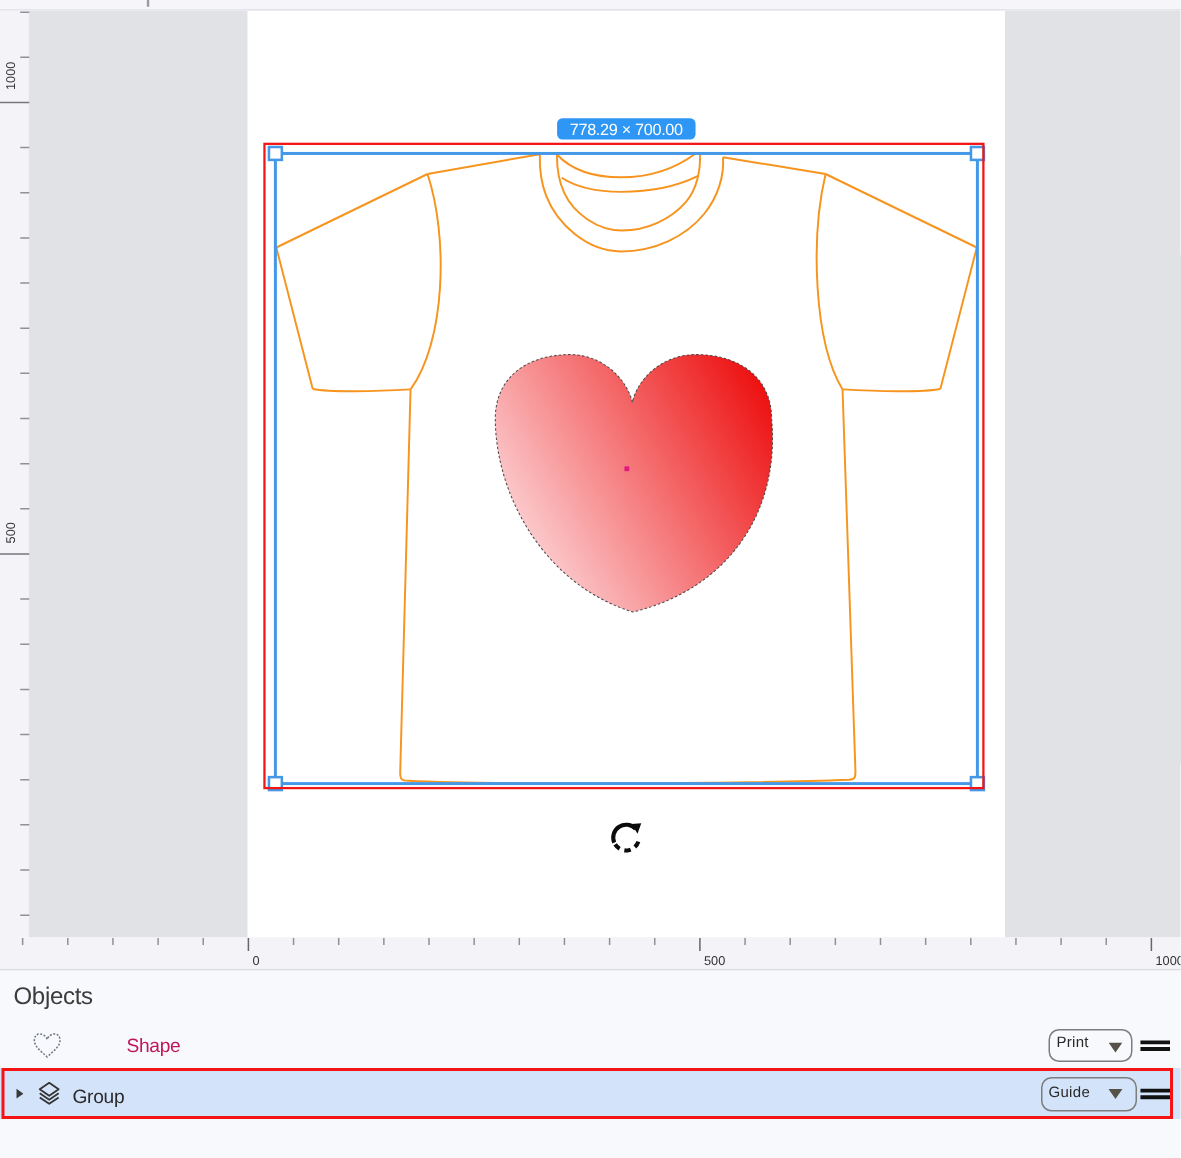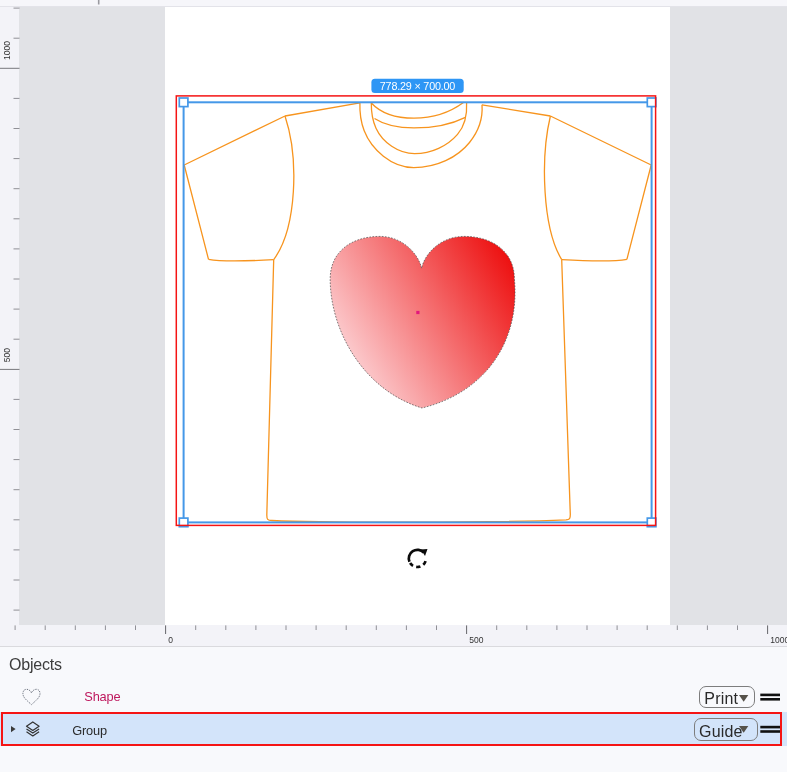--- a/index.html
+++ b/index.html
@@ -8,21 +8,21 @@
   #topstrip{left:0;top:0;width:787px;height:6px;background:#f6f6fa;border-bottom:1px solid #e3e3e9;}
   #canvasbg{left:19px;top:7px;width:768px;height:618px;background:#e1e2e6;}
   #vruler{left:0;top:7px;width:19px;height:618px;background:#f3f3f8;}
   #artboard{left:165px;top:7px;width:505px;height:618px;background:#ffffff;}
   #hruler{left:0;top:625px;width:787px;height:21px;background:#f3f3f8;border-bottom:1px solid #dadade;}
   #panel{left:0;top:647px;width:787px;height:125px;background:#f8f9fc;}
   #grouprow{left:0;top:711.5px;width:787px;height:34px;background:#d3e4fa;}
   #groupsel{left:0.5px;top:711.5px;width:781px;height:34.5px;border:2px solid #f51414;box-sizing:border-box;}
   svg.main{position:absolute;left:0;top:0;}
   .btn{position:absolute;border:1.4px solid #7d7d7d;border-radius:7px;box-sizing:border-box;
-       font-size:16px;letter-spacing:0.2px;color:#2a2a2a;}
+       font-size:10px;letter-spacing:0.2px;color:#2a2a2a;}
   .btn svg{position:absolute;}
 </style>
 </head>
 <body>
 <div class="abs" id="canvasbg"></div>
 <div class="abs" id="artboard"></div>
 <div class="abs" id="vruler"></div>
 <div class="abs" id="topstrip"></div>
 <div class="abs" id="hruler"></div>
 <div class="abs" id="panel"></div>
@@ -85,21 +85,21 @@
 
   <g stroke="#0b0b0b" stroke-width="2.7" fill="none">
     <path d="M 409.48 561.76 A 8.6 8.6 0 0 1 423.79 552.65"></path>
     <path d="M 425.58 561.06 A 8.6 8.6 0 0 1 410.11 562.96" stroke-dasharray="4.3 3.3"></path>
   </g>
   <polygon points="421.0,549.4 427.5,548.9 425.0,555.9" fill="#0b0b0b"></polygon>
 </svg>
 
 <div class="abs" style="left:9px;top:656px;font-size:16px;letter-spacing:-0.2px;color:#3c3c3c;">Objects</div>
 <div class="abs" style="left:48.3px;top:689.3px;font-size:12.8px;letter-spacing:-0.2px;color:#be185d;margin-left:36px;">Shape</div>
-<div class="abs" style="left:48.3px;top:722.5px;font-size:12.8px;letter-spacing:-0.2px;color:#2b2b2b;margin-left:24px;">Group</div>
+<div class="abs" style="left:48.3px;top:722.5px;font-size:12.8px;letter-spacing:-0.2px;color:#2b2b2b;">Group</div>
 <svg class="main" style="left:0;top:647px" width="787" height="125" viewBox="0 0 787 125">
 
   <path d="M 31.45 45.8 C 30.55 43.7 28.6 42.3 26.55 42.3 C 24.0 42.3 22.9 44.3 22.9 46.6
            C 22.9 50.3 26.5 53.2 31.45 57.6 C 36.4 53.2 40.0 50.3 40.0 46.6
            C 40.0 44.3 38.9 42.3 36.35 42.3 C 34.3 42.3 32.35 43.7 31.45 45.8 Z" fill="none" stroke="#6e7480" stroke-width="1" stroke-dasharray="1.3 1.05"></path>
 
   <polygon points="11,78.9 15.6,82.1 11,85.3" fill="#3a3a3a"></polygon>
 
   <g fill="none" stroke="#333" stroke-width="1.2" stroke-linejoin="round">
     <path d="M 32.8 74.9 L 39.1 79.2 L 32.8 83.5 L 26.5 79.2 Z"></path>

